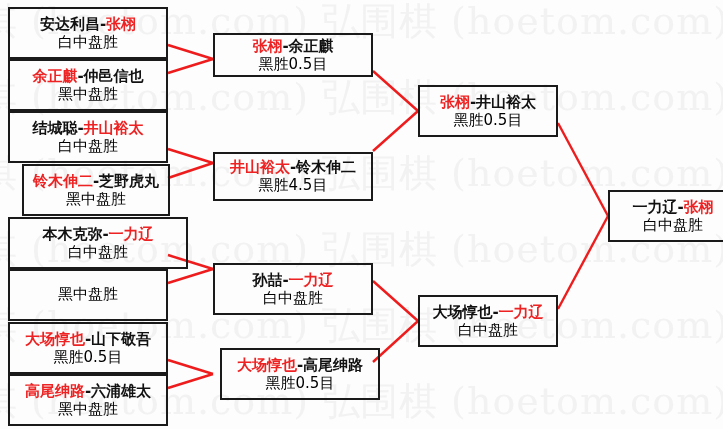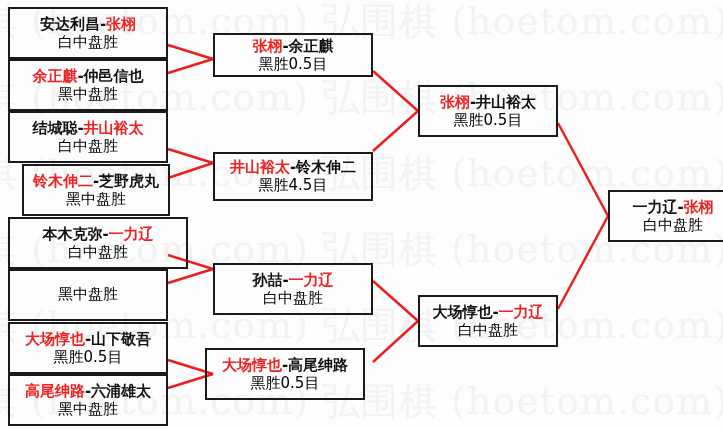--- a/index.html
+++ b/index.html
@@ -116,21 +116,21 @@
         <div class="result">黑胜0.5目</div>
       </div>
       <div class="box r2" style="left: 213px; top: 152px; width: 160px; height: 49px;">
         <div class="pair"><span class="nm w">井山裕太</span><span class="nm dash">-</span><span class="nm l">铃木伸二</span></div>
         <div class="result">黑胜4.5目</div>
       </div>
       <div class="box r2" style="left: 213px; top: 243px; width: 160px; height: 52px; margin-top: 20px;">
         <div class="pair"><span class="nm l">孙喆</span><span class="nm dash">-</span><span class="nm w">一力辽</span></div>
         <div class="result">白中盘胜</div>
       </div>
-      <div class="box r2" style="left: 205px; top: 348px; width: 160px; height: 52px;">
+      <div class="box r2" style="left: 220px; top: 348px; width: 160px; height: 52px;">
         <div class="pair"><span class="nm w">大场惇也</span><span class="nm dash">-</span><span class="nm l">高尾绅路</span></div>
         <div class="result">黑胜0.5目</div>
       </div>
       <div class="box r3" style="left: 418px; top: 85px; width: 140px; height: 52px;">
         <div class="pair"><span class="nm w">张栩</span><span class="nm dash">-</span><span class="nm l">井山裕太</span></div>
         <div class="result">黑胜0.5目</div>
       </div>
       <div class="box r3" style="left: 418px; top: 295px; width: 140px; height: 52px;">
         <div class="pair"><span class="nm l">大场惇也</span><span class="nm dash">-</span><span class="nm w">一力辽</span></div>
         <div class="result">白中盘胜</div>

